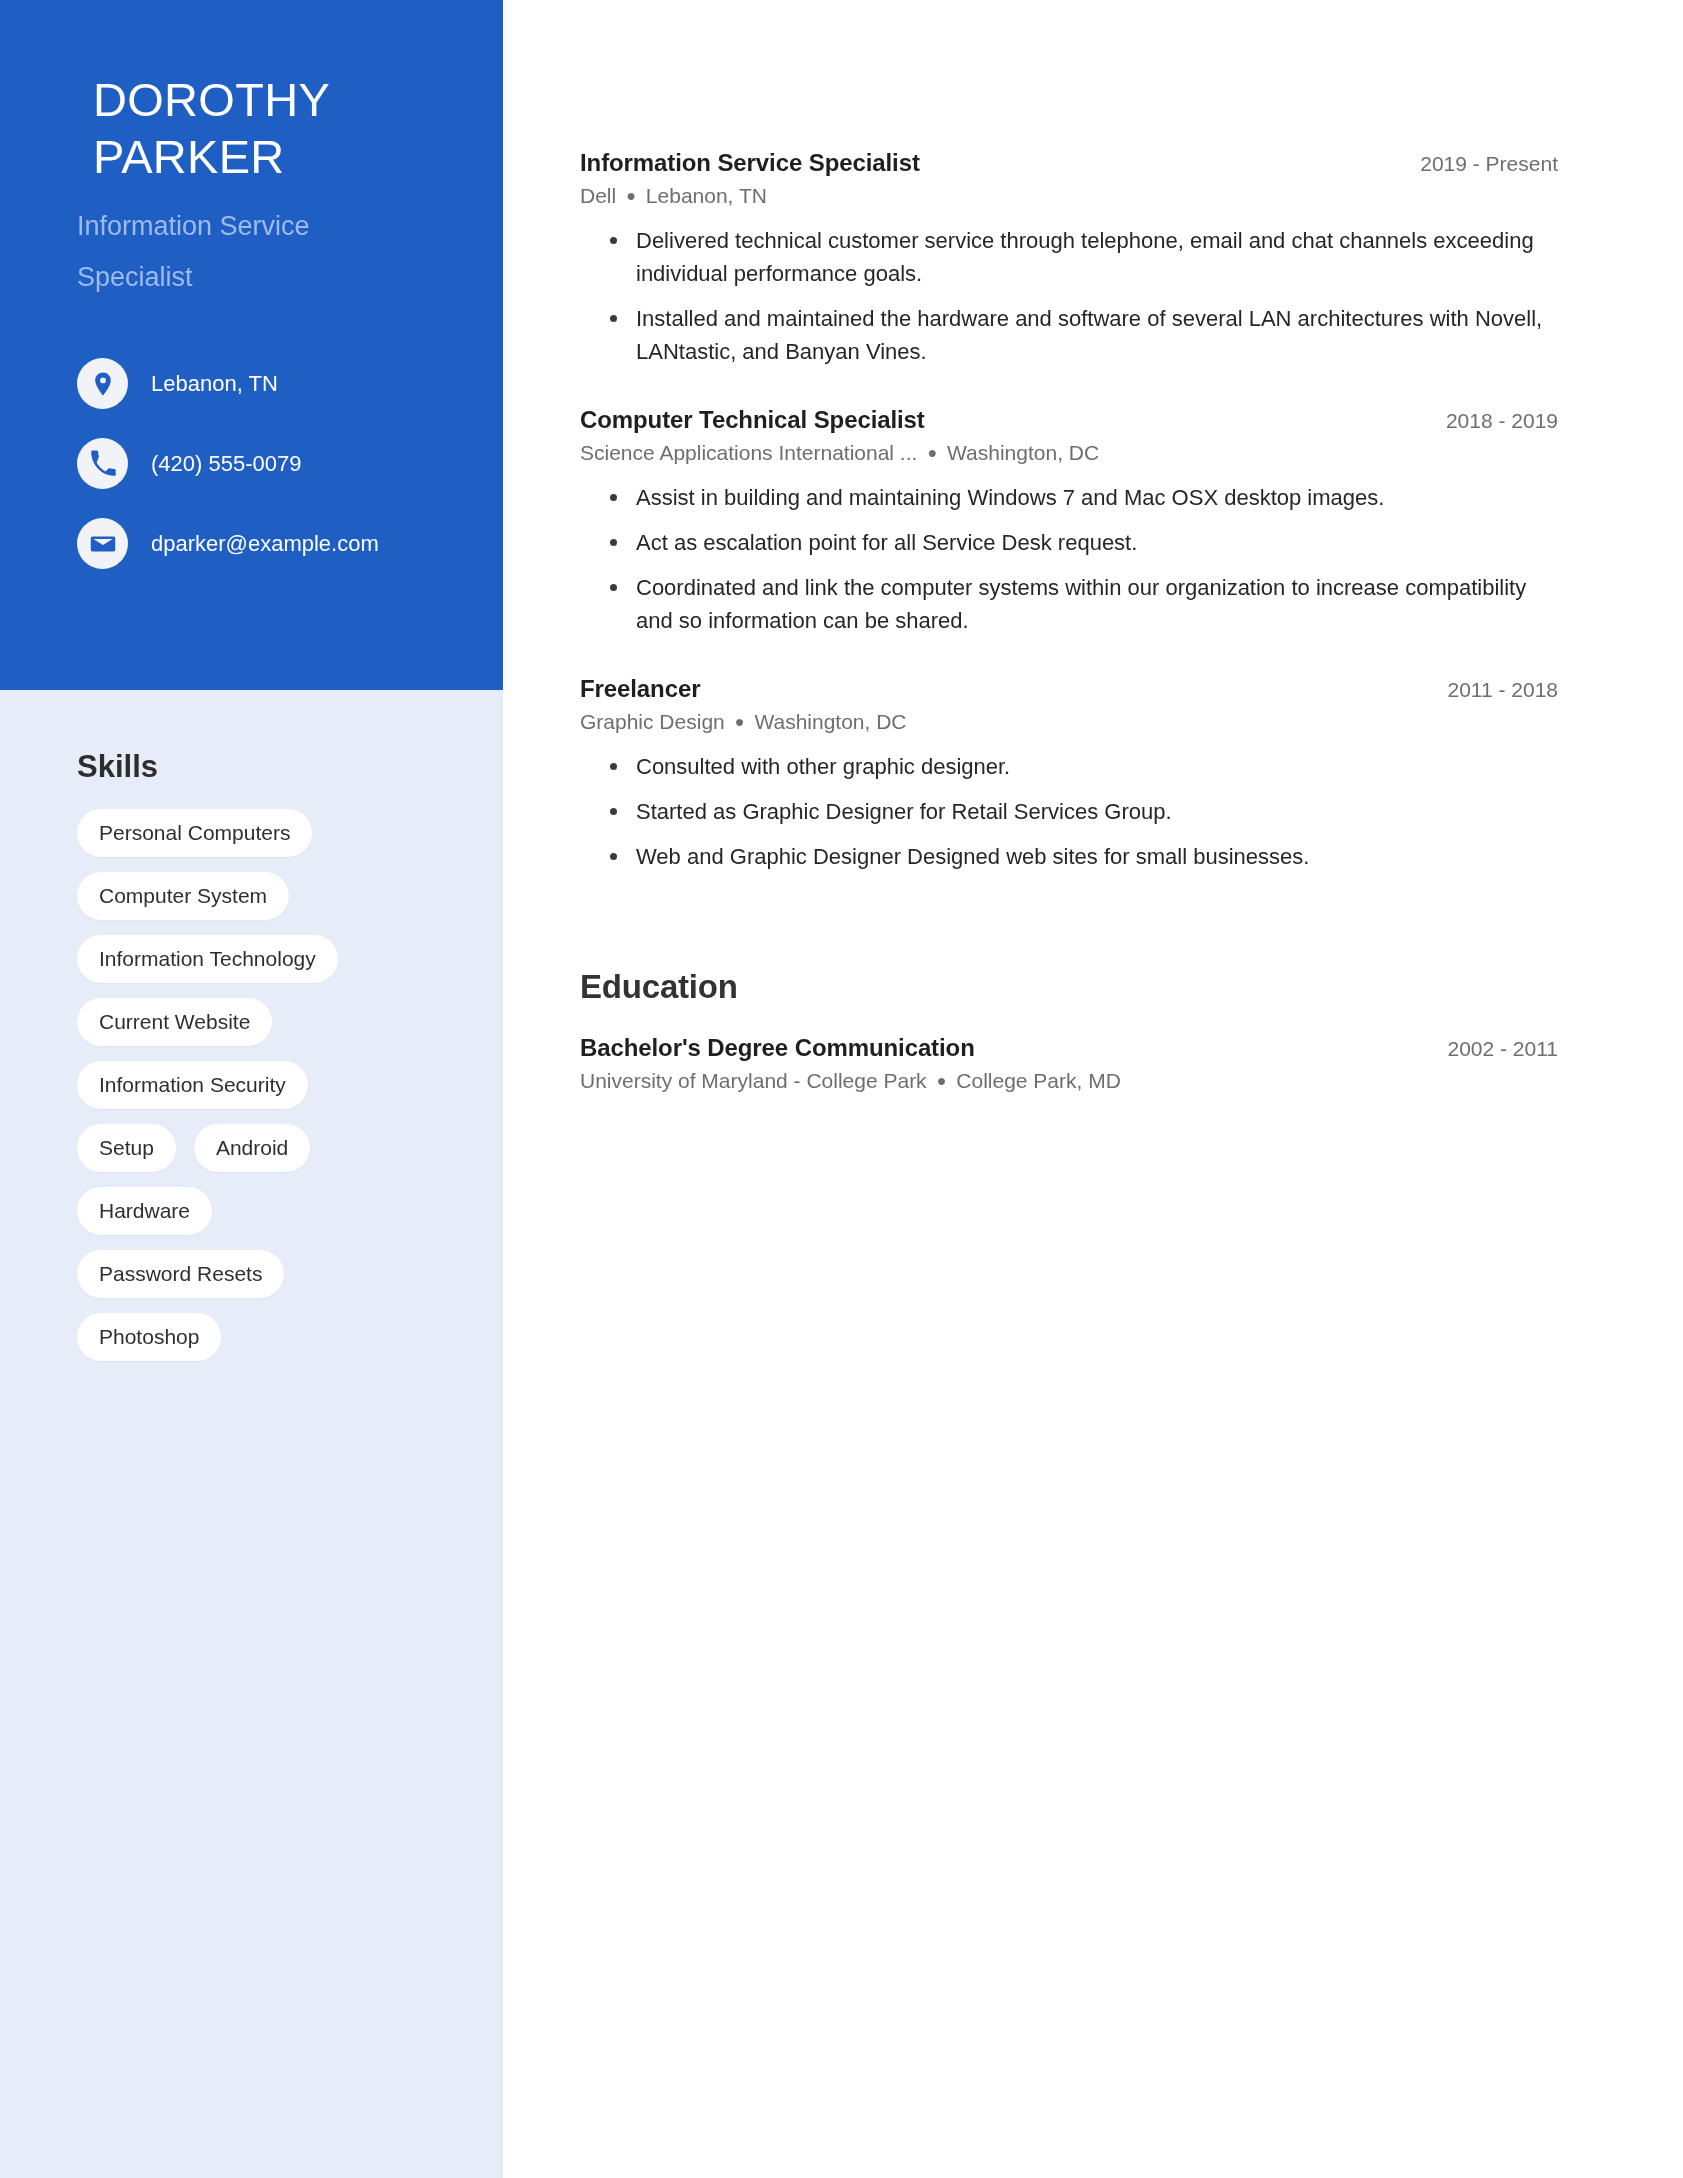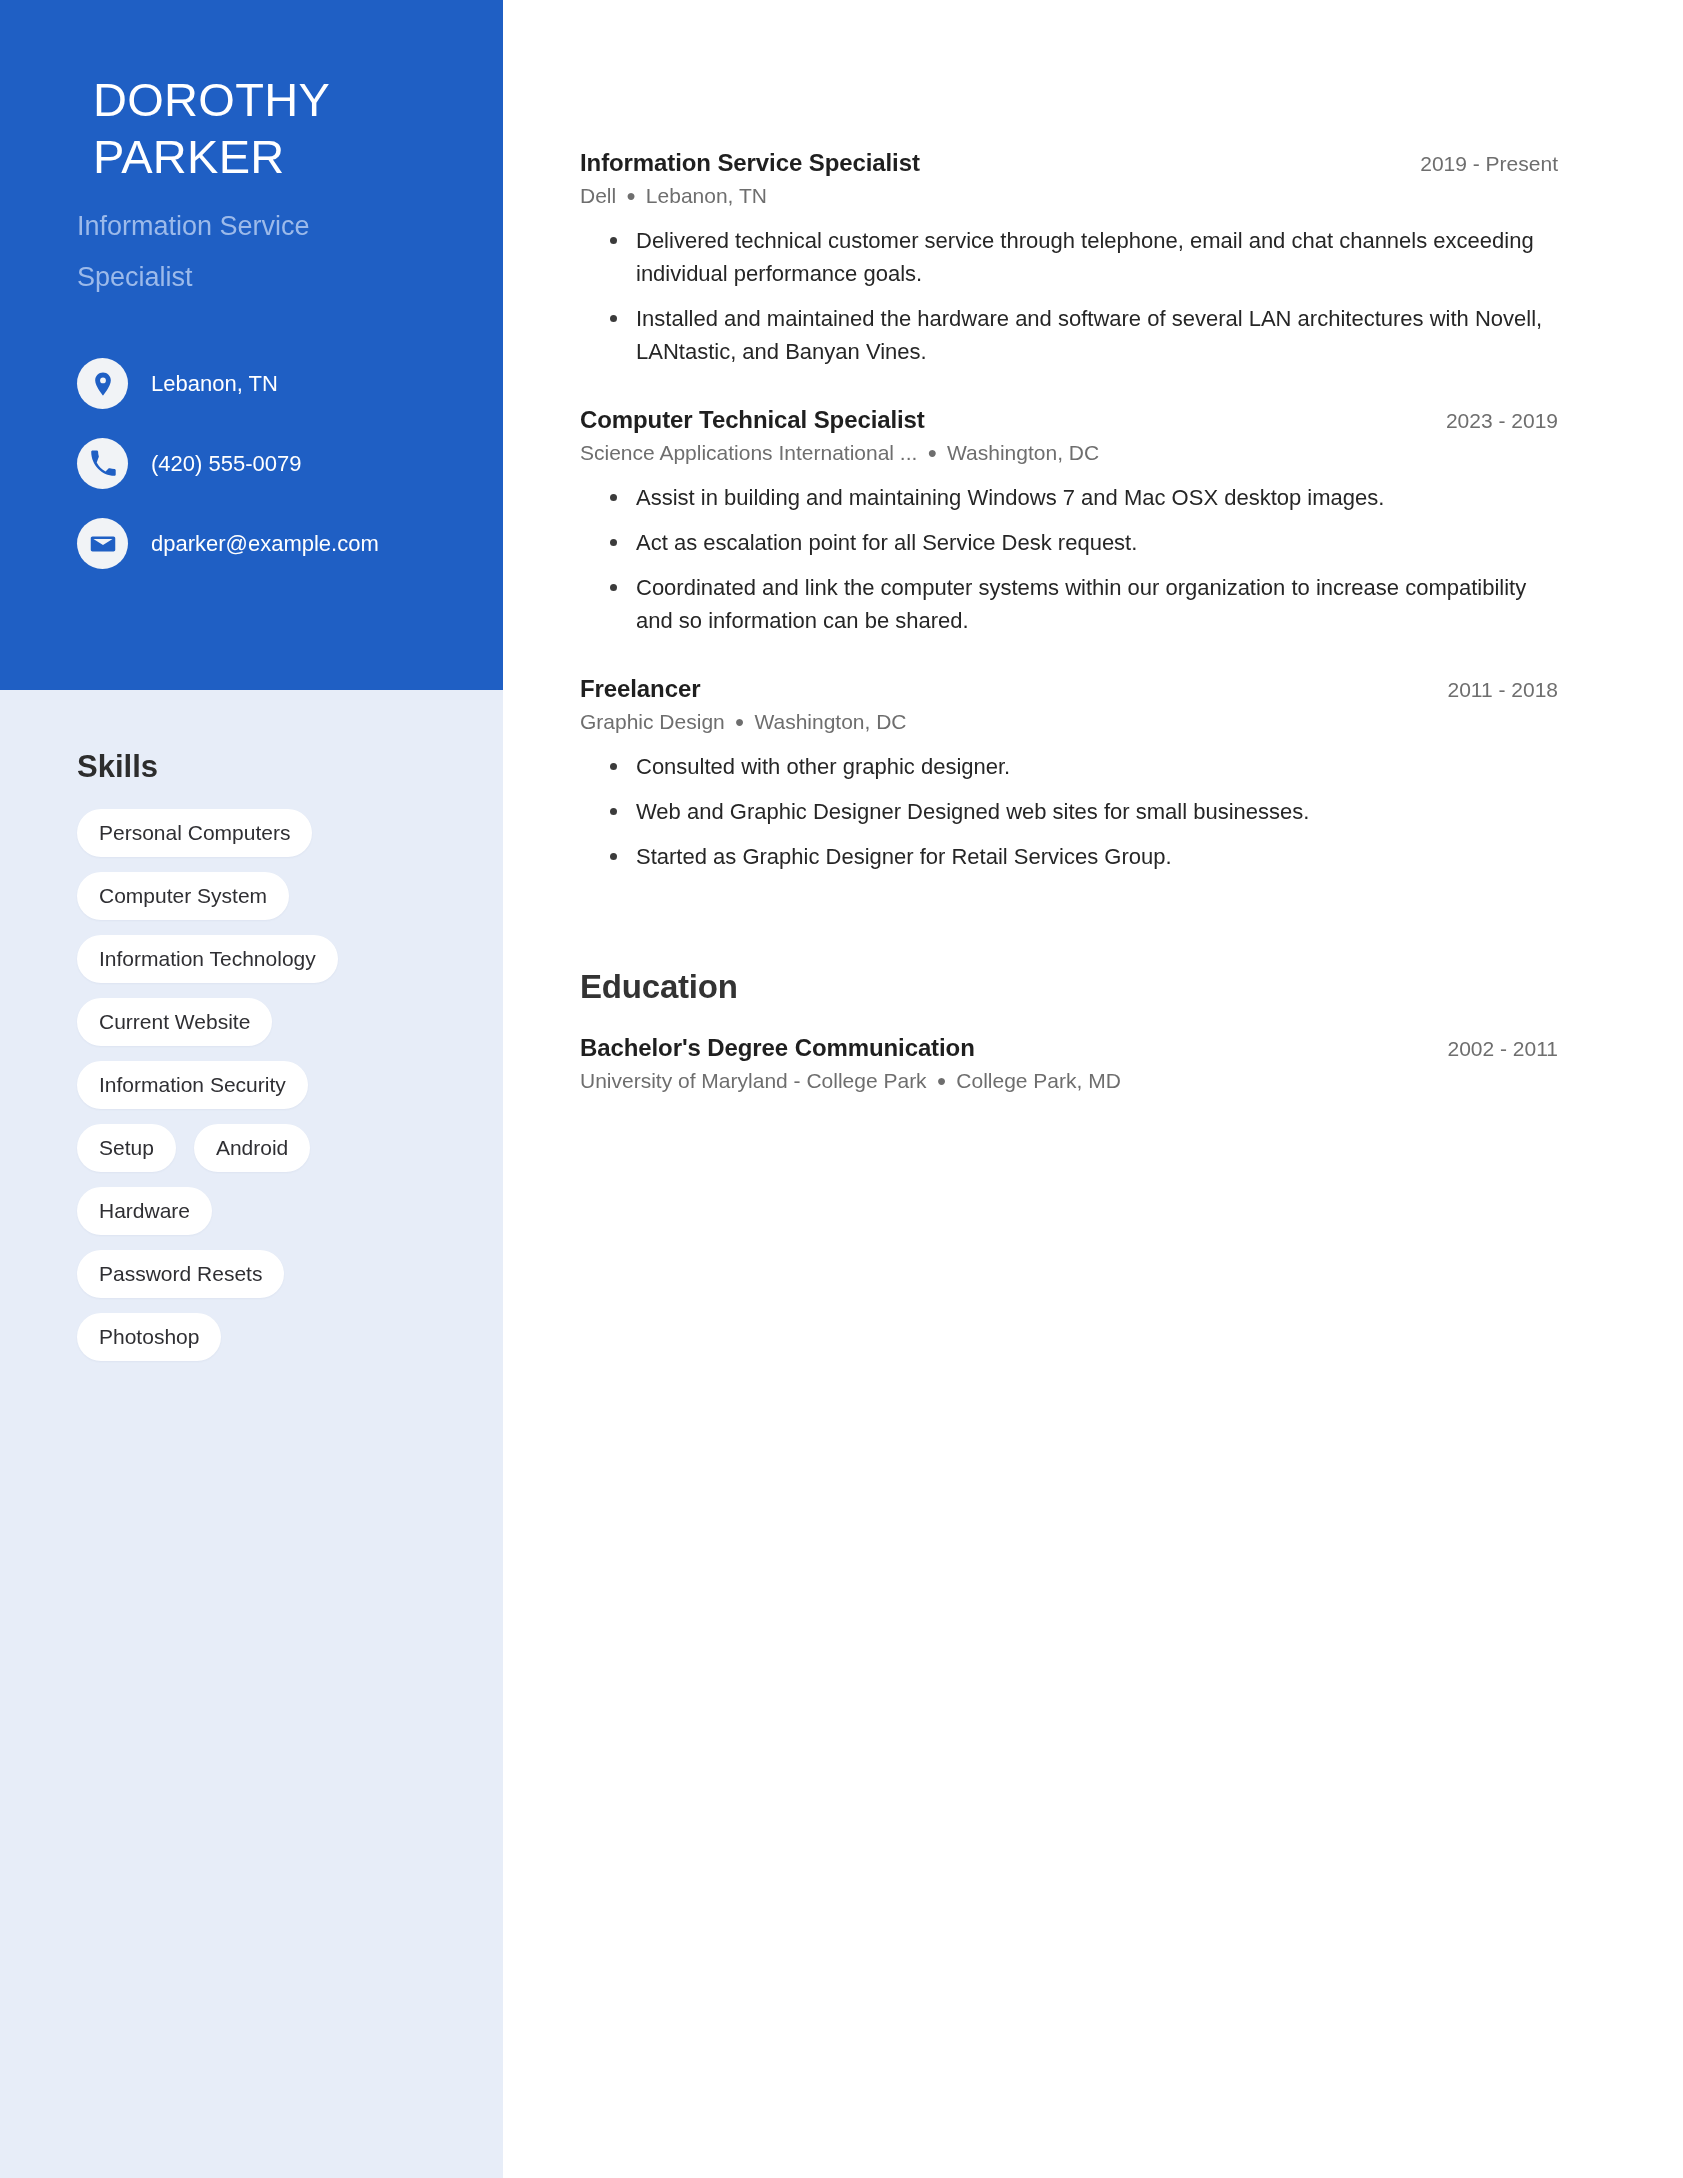--- a/index.html
+++ b/index.html
@@ -262,39 +262,39 @@
             </div>
             <div class="entry-sub"><span>Dell</span><span class="dot">●</span><span>Lebanon, TN</span></div>
             <ul class="bullets">
               <li>Delivered technical customer service through telephone, email and chat channels exceeding individual performance goals.</li>
               <li>Installed and maintained the hardware and software of several LAN architectures with Novell, LANtastic, and Banyan Vines.</li>
             </ul>
           </div>
           <div class="entry gap-big">
             <div class="entry-head">
               <div class="entry-title">Computer Technical Specialist</div>
-              <div class="entry-date">2023 - 2019</div>
+              <div class="entry-date">2018 - 2019</div>
             </div>
             <div class="entry-sub"><span>Science Applications International ...</span><span class="dot">●</span><span>Washington, DC</span></div>
             <ul class="bullets">
               <li>Assist in building and maintaining Windows 7 and Mac OSX desktop images.</li>
               <li>Act as escalation point for all Service Desk request.</li>
               <li>Coordinated and link the computer systems within our organization to increase compatibility and so information can be shared.</li>
             </ul>
           </div>
           <div class="entry gap-big">
             <div class="entry-head">
               <div class="entry-title">Freelancer</div>
               <div class="entry-date">2011 - 2018</div>
             </div>
             <div class="entry-sub"><span>Graphic Design</span><span class="dot">●</span><span>Washington, DC</span></div>
             <ul class="bullets">
               <li>Consulted with other graphic designer.</li>
+              <li>Started as Graphic Designer for Retail Services Group.</li>
               <li>Web and Graphic Designer Designed web sites for small businesses.</li>
-              <li>Started as Graphic Designer for Retail Services Group.</li>
             </ul>
           </div>
         </div>
     </section>
 
     <section class="section">
       <h2 class="section-title education">Education</h2>
       <div>
           <div class="entry">
             <div class="entry-head">

